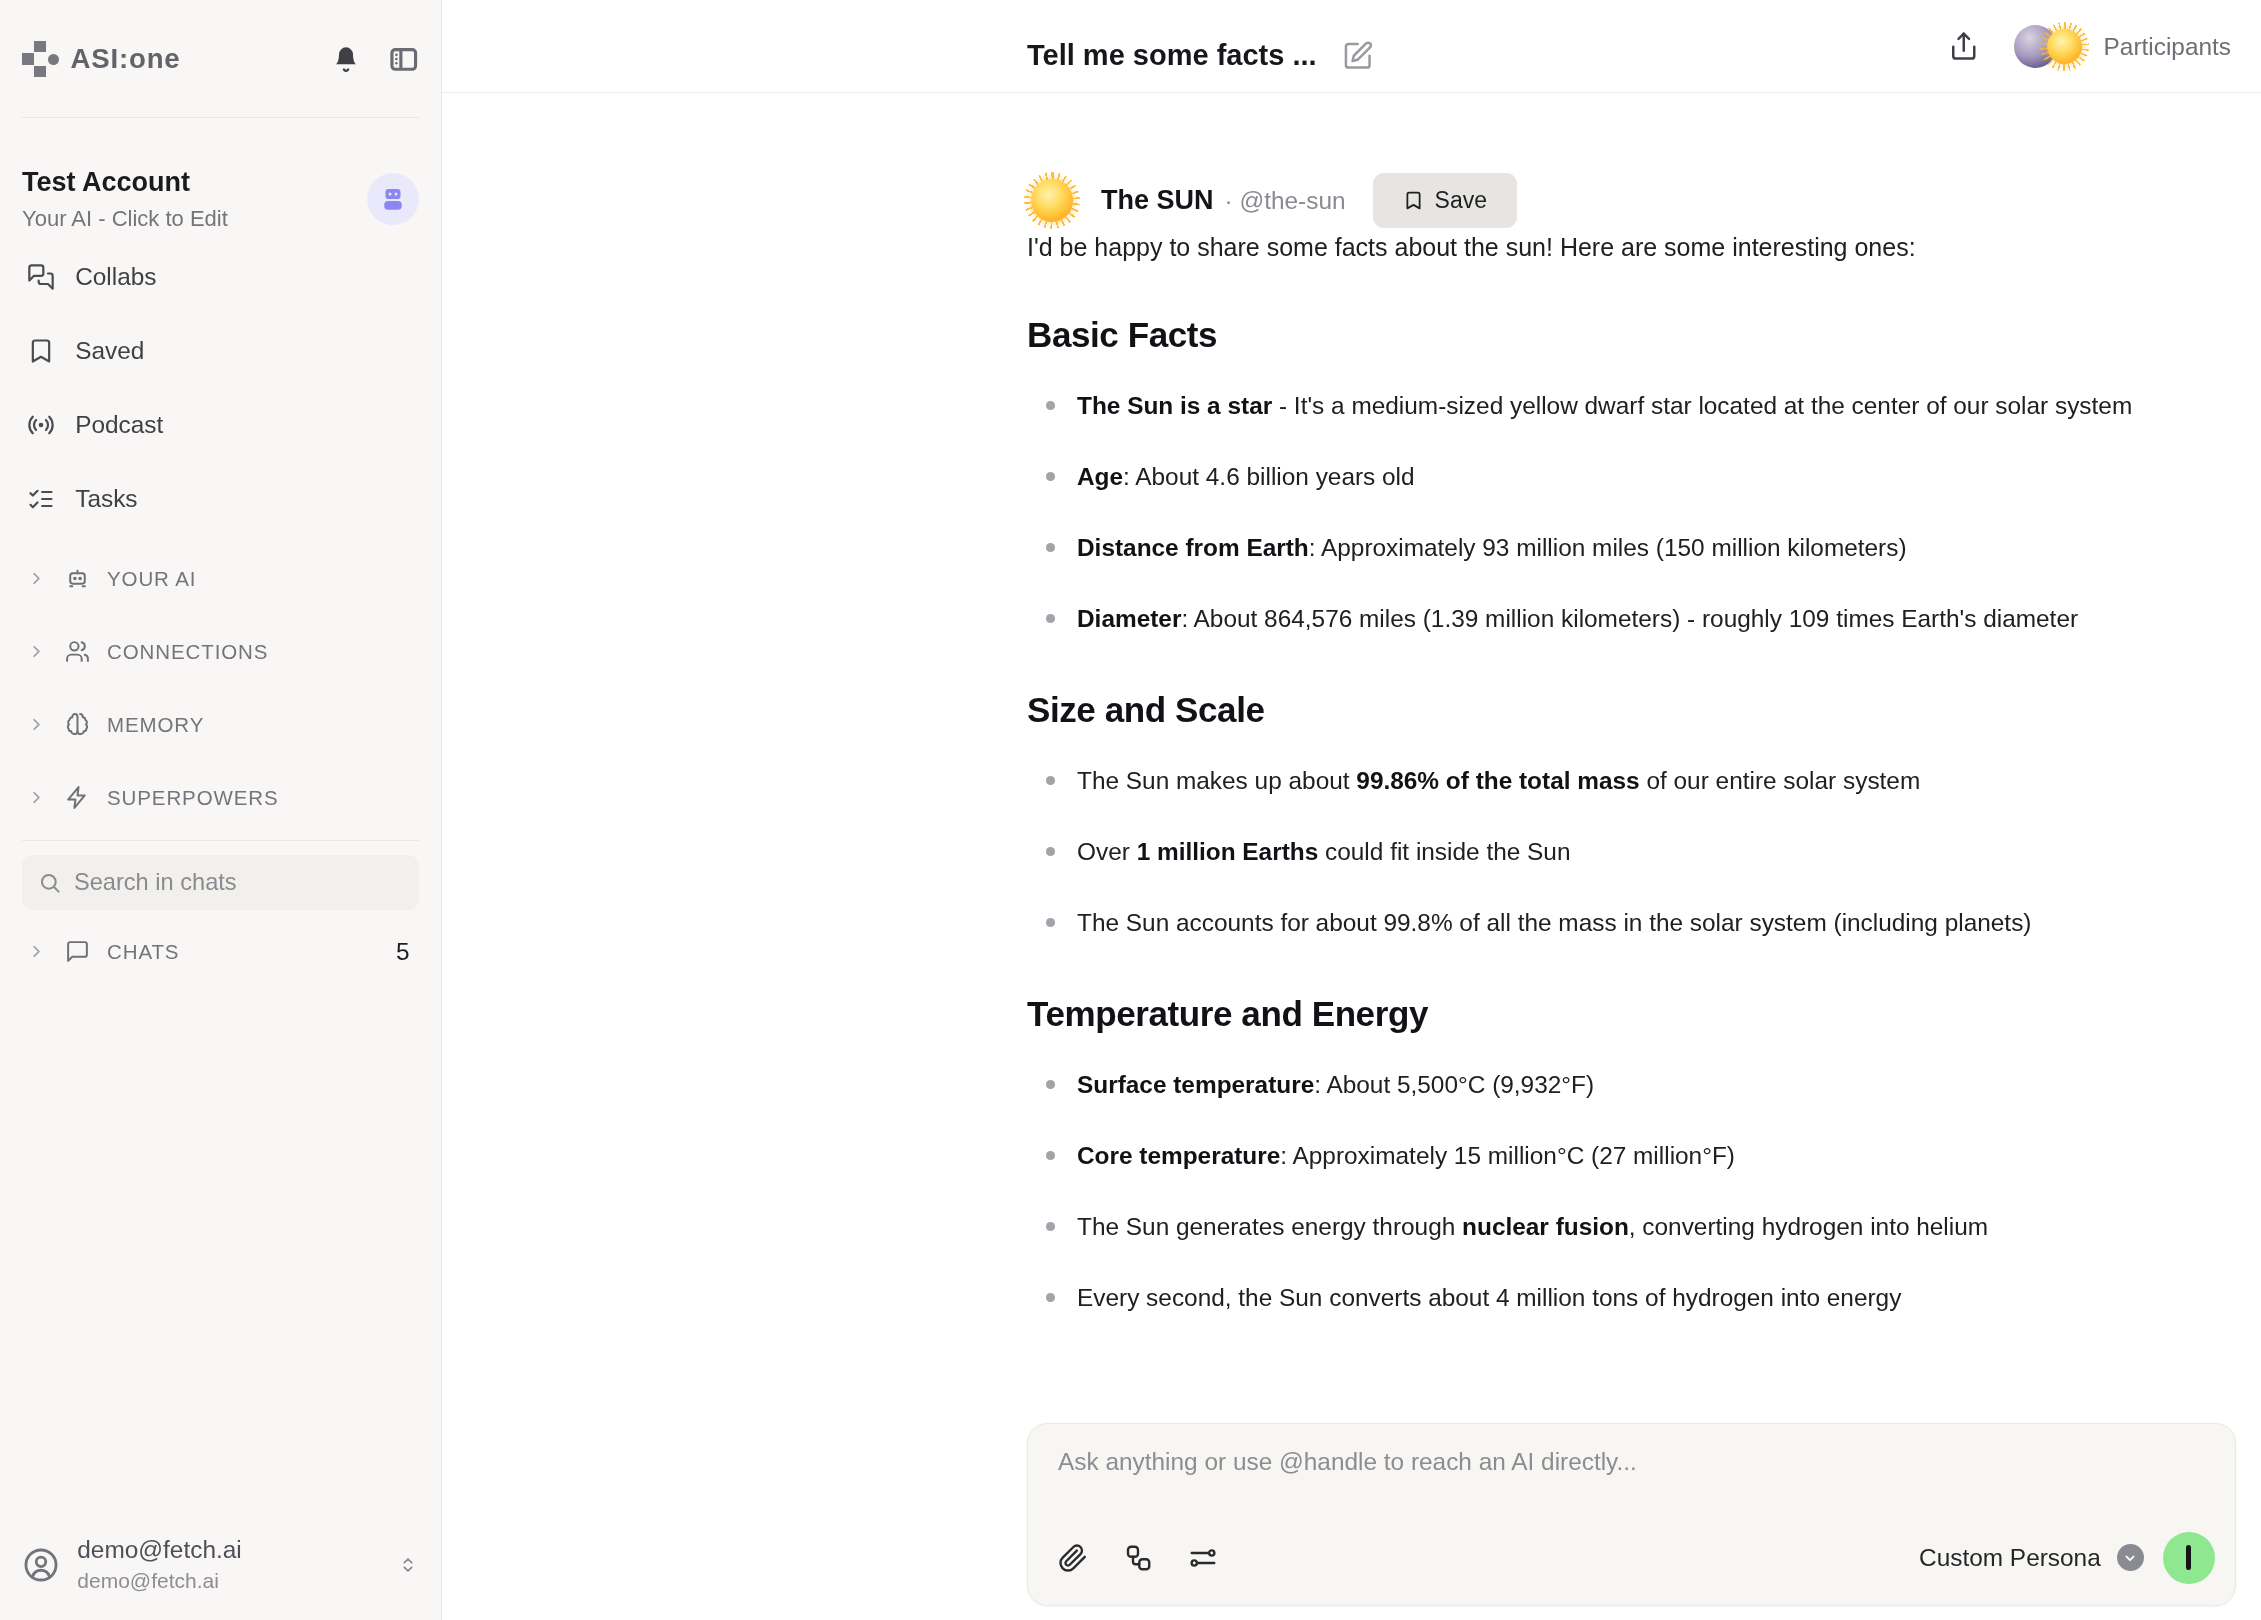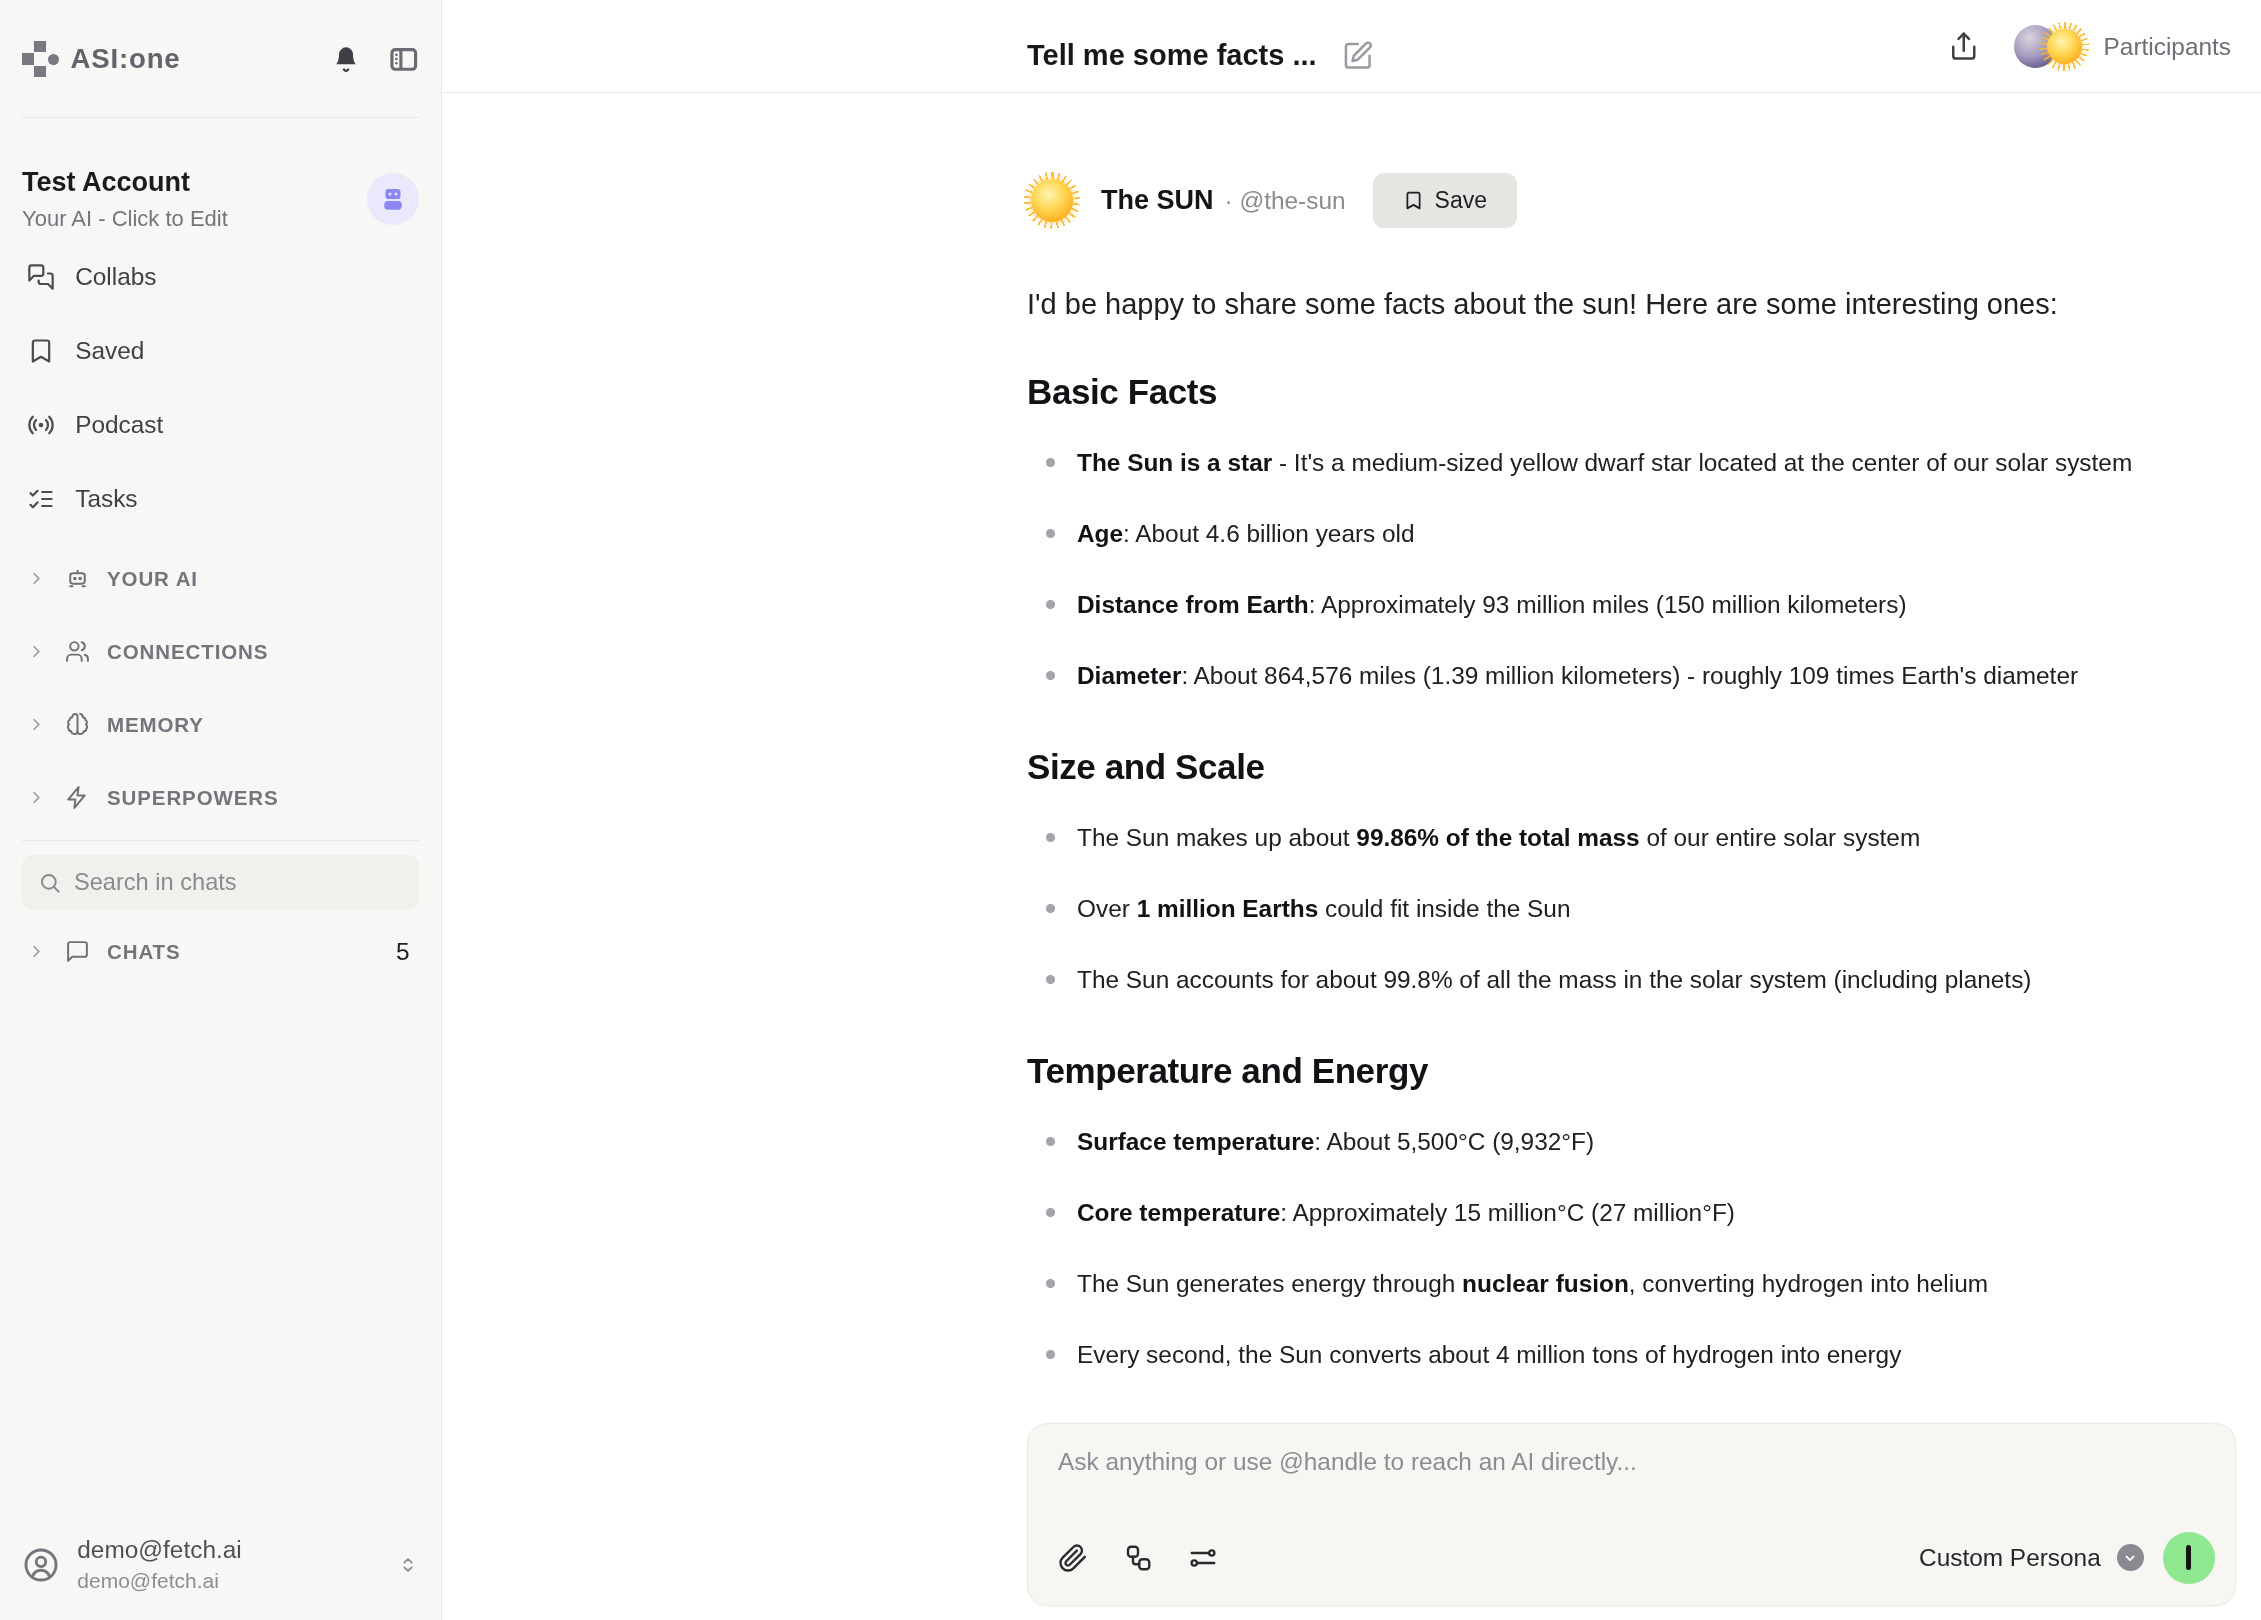--- a/index.html
+++ b/index.html
@@ -47,21 +47,21 @@
 
   .nav { margin-top:7.9px; list-style:none; }
   .nav-item { height:74px; display:flex; align-items:center; gap:20.5px; padding:0 4.7px; cursor:pointer; border-radius:11px; }
   .nav-item .lbl { font-size:24.4px; color:#3F3F46; }
   .nav-item svg { color:#4B4B53; }
 
   .sections { margin-top:6.3px; list-style:none; }
   .section-row { height:73px; display:flex; align-items:center; cursor:pointer; padding:0 4.7px; }
   .section-row .chev { color:#9A9AA2; margin-right:19px; display:flex; }
   .section-row .s-icon { color:#6F6F77; margin-right:17.3px; display:flex; }
-  .section-row .lbl { font-size:20.5px; font-weight:700; color:#74747C; letter-spacing:0.9px; }
+  .section-row .lbl { font-size:20.5px; font-weight:400; color:#74747C; letter-spacing:0.9px; }
   .section-row .count { margin-left:auto; font-size:24.4px; color:#1F1F23; padding-right:4.7px; }
 
   .sb-divider { border-top:0.8px solid #E8E7E4; margin-top:6.3px; }
 
   .search-pill {
     margin-top:14px; height:55px; border-radius:11px; background:#F1F0ED;
     display:flex; align-items:center; padding:0 15.8px; gap:12.6px;
   }
   .search-pill input {
     flex:1; border:none; background:transparent; outline:none;
@@ -105,21 +105,21 @@
 
   .msg-header { margin-top:79px; display:flex; align-items:center; }
   .msg-sender { margin-left:24px; font-size:27px; font-weight:700; color:#141418; }
   .msg-handle { margin-left:11px; font-size:24.4px; color:#8A8A90; }
   .save-btn {
     margin-left:27px; display:flex; align-items:center; gap:11px; cursor:pointer;
     background:#E6E5E2; border:none; border-radius:11px; padding:14px 30px;
     font-family:inherit; font-size:23px; font-weight:500; color:#1F1F23;
   }
 
-  .msg-intro { margin-top:57px; font-size:29px; line-height:38px; color:#202024; }
+  .msg-intro { font-size:25px; line-height:38px; color:#202024; }
   .msg-body h2 { margin-top:49px; font-size:35px; font-weight:800; color:#121216; letter-spacing:-0.4px; }
   .msg-body ul { margin-top:28px; list-style:none; }
   .msg-body li {
     position:relative; padding-left:50px; font-size:24.4px; line-height:45px;
     color:#202024; margin-bottom:26px;
   }
   .msg-body li::before {
     content:""; position:absolute; left:19px; top:18px;
     width:8.7px; height:8.7px; border-radius:50%; background:#A3A3AA;
   }

